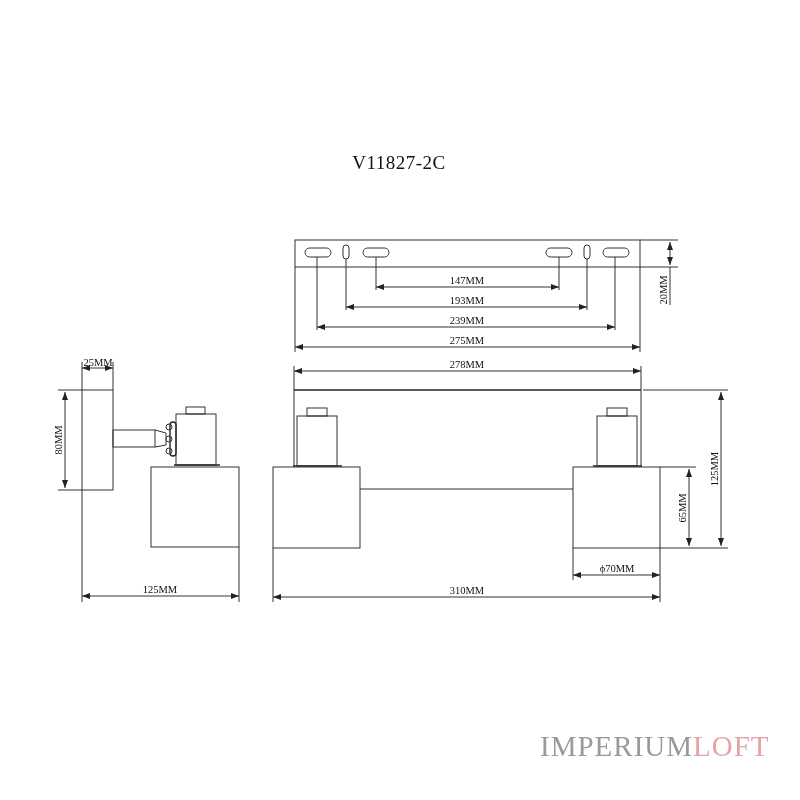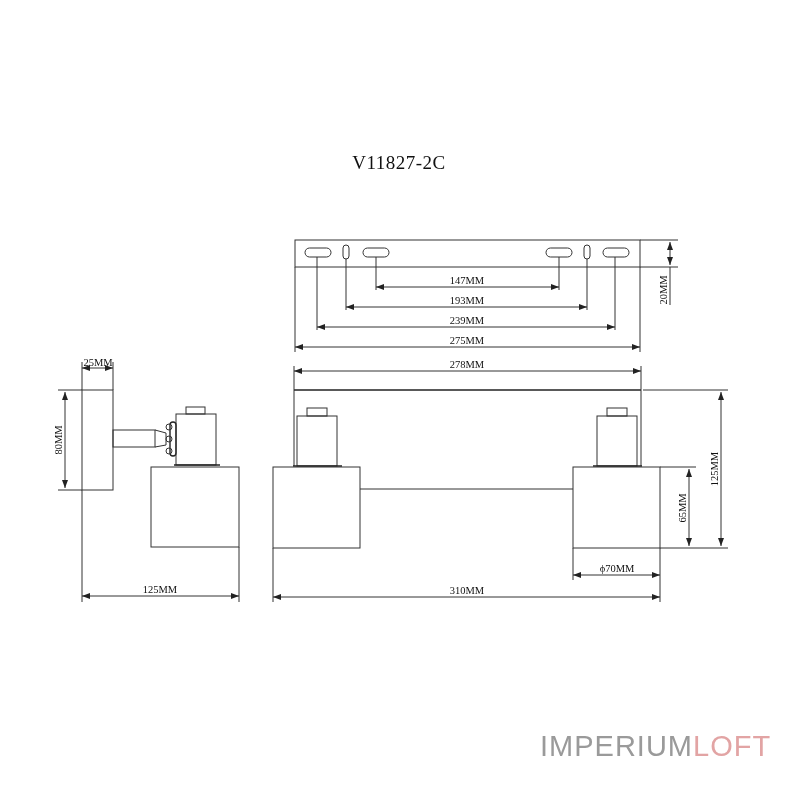--- a/index.html
+++ b/index.html
@@ -3,21 +3,21 @@
   <meta charset="utf-8">
   <style>
     html, body { margin: 0; padding: 0; background: #ffffff; }
     body { width: 800px; height: 800px; position: relative; overflow: hidden; font-family: "Liberation Serif", serif; }
     #drawing { position: absolute; left: 0; top: 0; width: 800px; height: 800px; }
     .title { position: absolute; left: 0; top: 152px; width: 800px; text-align: center; font-family: "Liberation Serif", serif; font-size: 19px; color: #111; letter-spacing: 0.5px; }
     .title span { display: inline-block; margin-left: -2px; }
     .dim { font-family: "Liberation Serif", serif; font-size: 10.5px; fill: #111; }
     .ln { stroke: #333; stroke-width: 1; fill: none; }
     .thk { stroke: #222; stroke-width: 1.4; fill: none; }
-    .logo { position: absolute; left: 540px; top: 730px; font-family: Liberation Sans, sans-serif; font-size: 29px; letter-spacing: 1px; font-weight: 300; }
+    .logo { position: absolute; left: 540px; top: 730px; font-family: Liberation Serif, serif; font-size: 29px; letter-spacing: 1px; font-weight: 300; }
     .logo .a { color: #9a9a9a; }
     .logo .b { color: #e2a4a4; }
   </style>
 </head>
 <body>
 
 <div class="title"><span>V11827-2C</span></div>
 
 <svg id="drawing" viewBox="0 0 800 800" xmlns="http://www.w3.org/2000/svg">
   <defs>

